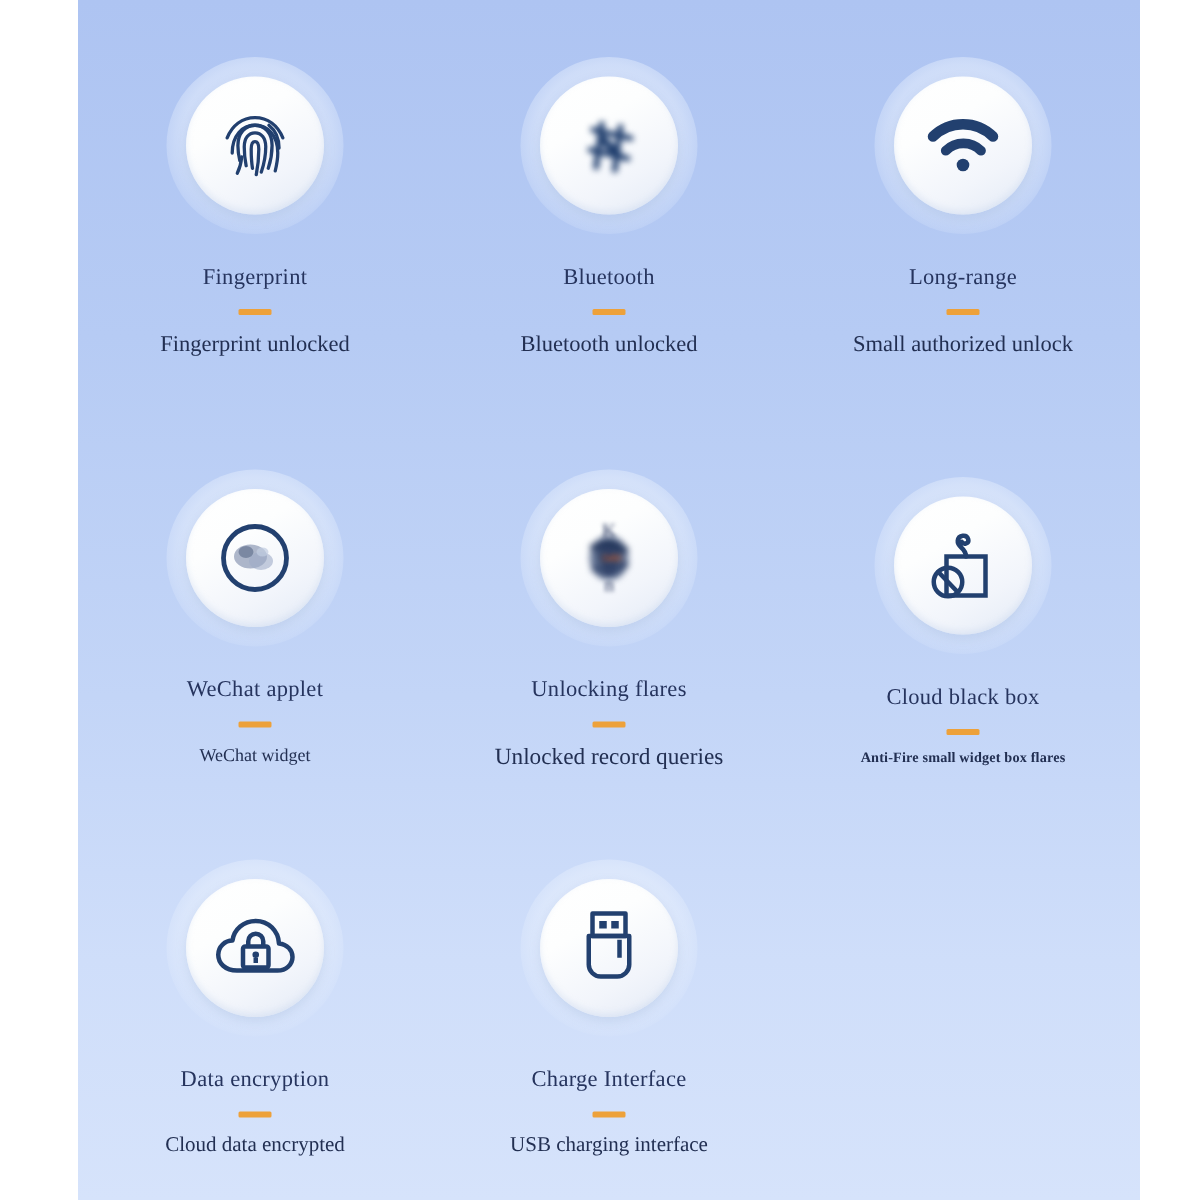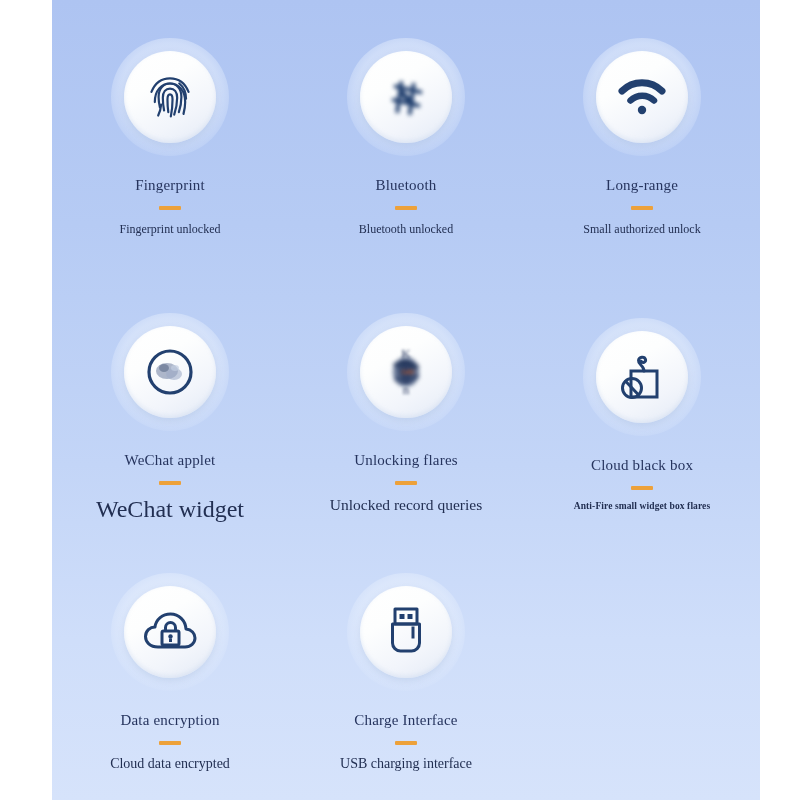--- a/index.html
+++ b/index.html
@@ -83,28 +83,28 @@
   }
   .subtitle {
     color: #222f52;
     white-space: nowrap;
   }
 
   
   .r1 .halo { margin-top: 38px; }
   .r1 .title { font-size: 15px; margin-top: 21px; }
   .r1 .divider { margin-top: 12px; }
-  .r1 .subtitle { font-size: 12px; margin-top: 12px; }
+  .r1 .subtitle { font-size: 15px; margin-top: 12px; }
 
   
   .r2 .halo { margin-top: 45px; }
   .r2 .title { font-size: 15px; margin-top: 21px; }
   .r2 .divider { margin-top: 12px; }
   .r2 .subtitle { font-size: 15.5px; margin-top: 11px; }
-  .r2.c1 .subtitle { font-size: 24px; }
+  .r2.c1 .subtitle { font-size: 12px; }
 
   
   .r3 .halo { margin-top: 50px; }
   .r3 .title { font-size: 15px; margin-top: 21px; }
   .r3 .divider { margin-top: 12px; }
   .r3 .subtitle { font-size: 14px; margin-top: 11px; }
   .r3.c1 .subtitle { font-size: 9.5px; font-weight: bold; letter-spacing: .1px; }
 
   
   .vtext {

